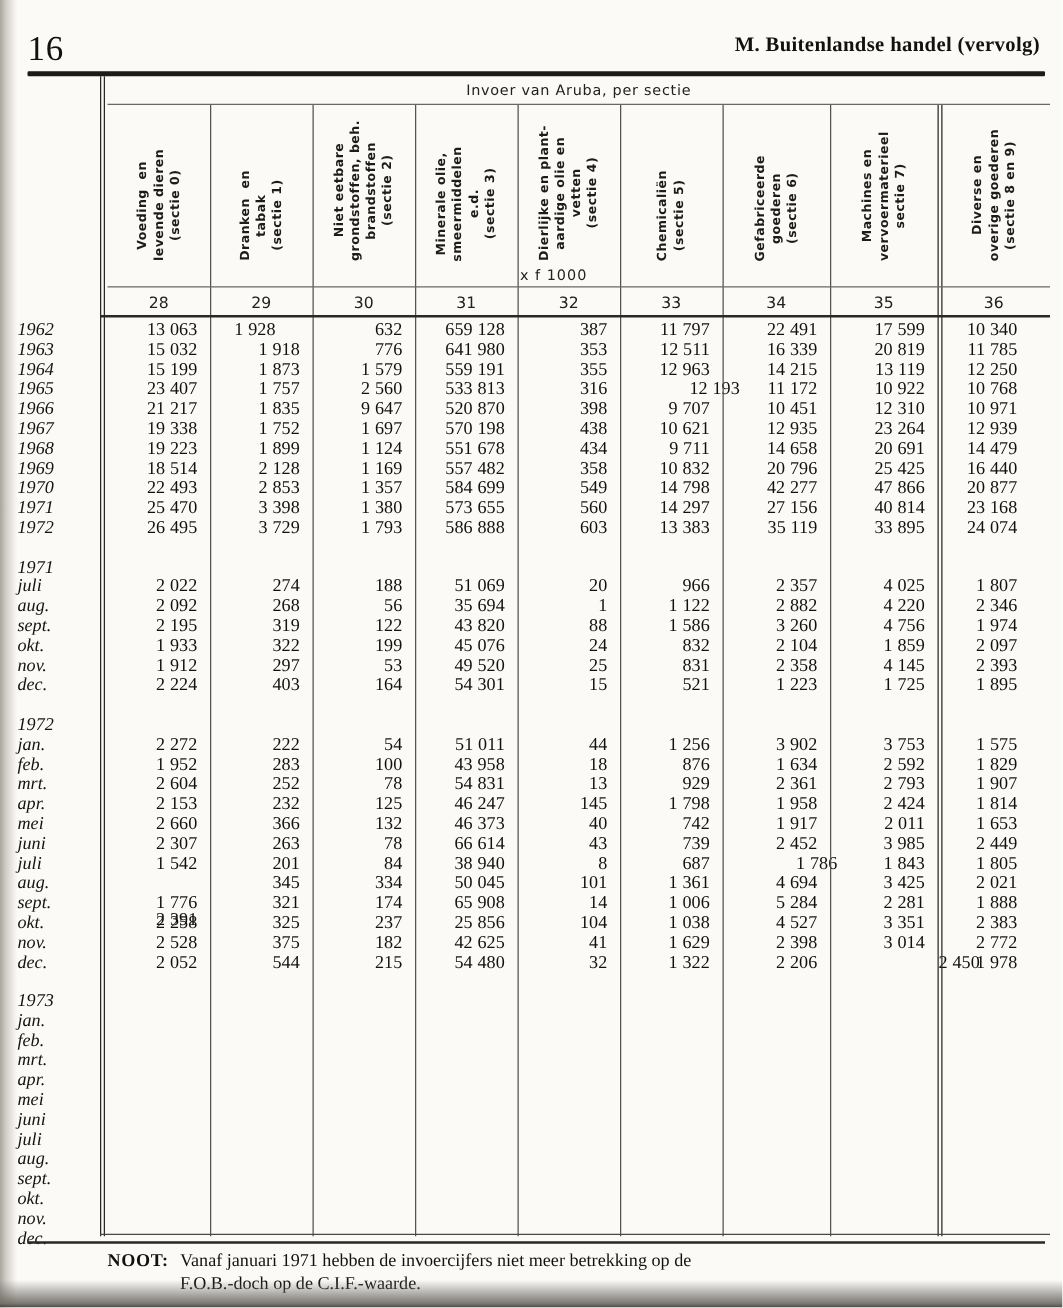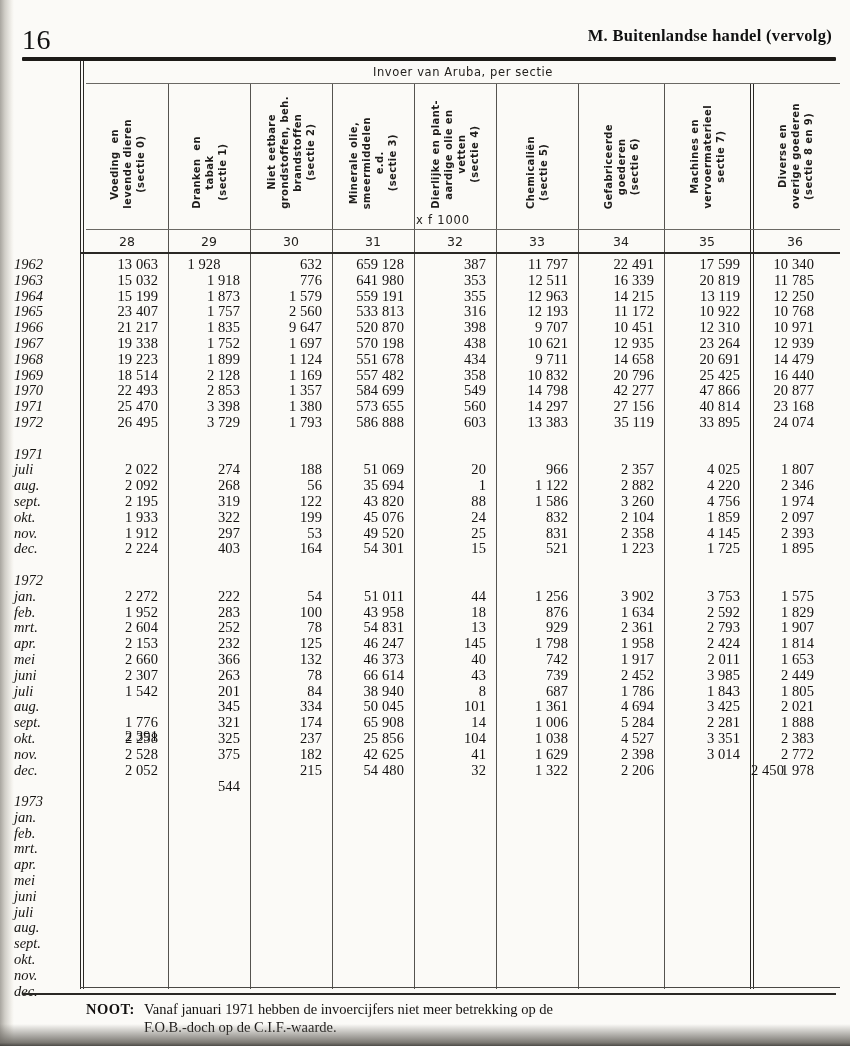--- a/index.html
+++ b/index.html
@@ -409,21 +409,21 @@
           <div class="dcell" style="left: 492px; width: 76px;">14 215</div>
           <div class="dcell" style="left: 578px; width: 76px;">13 119</div>
           <div class="dcell" style="left: 664px; width: 64px;">12 250</div>
         </div>
         <div class="drow">
           <div class="dcell" style="left: 0px; width: 72px;">23 407</div>
           <div class="dcell" style="left: 82px; width: 72px;">1 757</div>
           <div class="dcell" style="left: 164px; width: 72px;">2 560</div>
           <div class="dcell" style="left: 246px; width: 72px;">533 813</div>
           <div class="dcell" style="left: 328px; width: 72px;">316</div>
-          <div class="dcell" style="left: 410px; width: 72px;">12 193</div>
+          <div class="dcell" style="left: 410px; width: 72px; padding-left: 24px;">12 193</div>
           <div class="dcell" style="left: 492px; width: 76px;">11 172</div>
           <div class="dcell" style="left: 578px; width: 76px;">10 922</div>
           <div class="dcell" style="left: 664px; width: 64px;">10 768</div>
         </div>
         <div class="drow">
           <div class="dcell" style="left: 0px; width: 72px;">21 217</div>
           <div class="dcell" style="left: 82px; width: 72px;">1 835</div>
           <div class="dcell" style="left: 164px; width: 72px;">9 647</div>
           <div class="dcell" style="left: 246px; width: 72px;">520 870</div>
           <div class="dcell" style="left: 328px; width: 72px;">398</div>
@@ -634,21 +634,21 @@
           <div class="dcell" style="left: 578px; width: 76px;">3 985</div>
           <div class="dcell" style="left: 664px; width: 64px;">2 449</div>
         </div>
         <div class="drow">
           <div class="dcell" style="left: 0px; width: 72px;">1 542</div>
           <div class="dcell" style="left: 82px; width: 72px;">201</div>
           <div class="dcell" style="left: 164px; width: 72px;">84</div>
           <div class="dcell" style="left: 246px; width: 72px;">38 940</div>
           <div class="dcell" style="left: 328px; width: 72px;">8</div>
           <div class="dcell" style="left: 410px; width: 72px;">687</div>
-          <div class="dcell" style="left: 492px; width: 76px;">1 786</div>
+          <div class="dcell" style="left: 508px; width: 76px;">1 786</div>
           <div class="dcell" style="left: 578px; width: 76px;">1 843</div>
           <div class="dcell" style="left: 664px; width: 64px;">1 805</div>
         </div>
         <div class="drow">
           <div class="dcell" style="left: 0px; width: 72px; margin-top: 30px;">2 391</div>
           <div class="dcell" style="left: 82px; width: 72px;">345</div>
           <div class="dcell" style="left: 164px; width: 72px;">334</div>
           <div class="dcell" style="left: 246px; width: 72px;">50 045</div>
           <div class="dcell" style="left: 328px; width: 72px;">101</div>
           <div class="dcell" style="left: 410px; width: 72px;">1 361</div>
@@ -684,21 +684,21 @@
           <div class="dcell" style="left: 164px; width: 72px;">182</div>
           <div class="dcell" style="left: 246px; width: 72px;">42 625</div>
           <div class="dcell" style="left: 328px; width: 72px;">41</div>
           <div class="dcell" style="left: 410px; width: 72px;">1 629</div>
           <div class="dcell" style="left: 492px; width: 76px;">2 398</div>
           <div class="dcell" style="left: 578px; width: 76px;">3 014</div>
           <div class="dcell" style="left: 664px; width: 64px;">2 772</div>
         </div>
         <div class="drow">
           <div class="dcell" style="left: 0px; width: 72px;">2 052</div>
-          <div class="dcell" style="left: 82px; width: 72px; margin-top: 16px;">544</div>
+          <div class="dcell" style="left: 82px; width: 72px;">544</div>
           <div class="dcell" style="left: 164px; width: 72px;">215</div>
           <div class="dcell" style="left: 246px; width: 72px;">54 480</div>
           <div class="dcell" style="left: 328px; width: 72px;">32</div>
           <div class="dcell" style="left: 410px; width: 72px;">1 322</div>
           <div class="dcell" style="left: 492px; width: 76px;">2 206</div>
           <div class="dcell" style="left: 578px; width: 76px; margin-left: 44px;">2 450</div>
           <div class="dcell" style="left: 664px; width: 64px;">1 978</div>
         </div>
         <div class="spacer"></div>
         <div class="spacer"></div>

